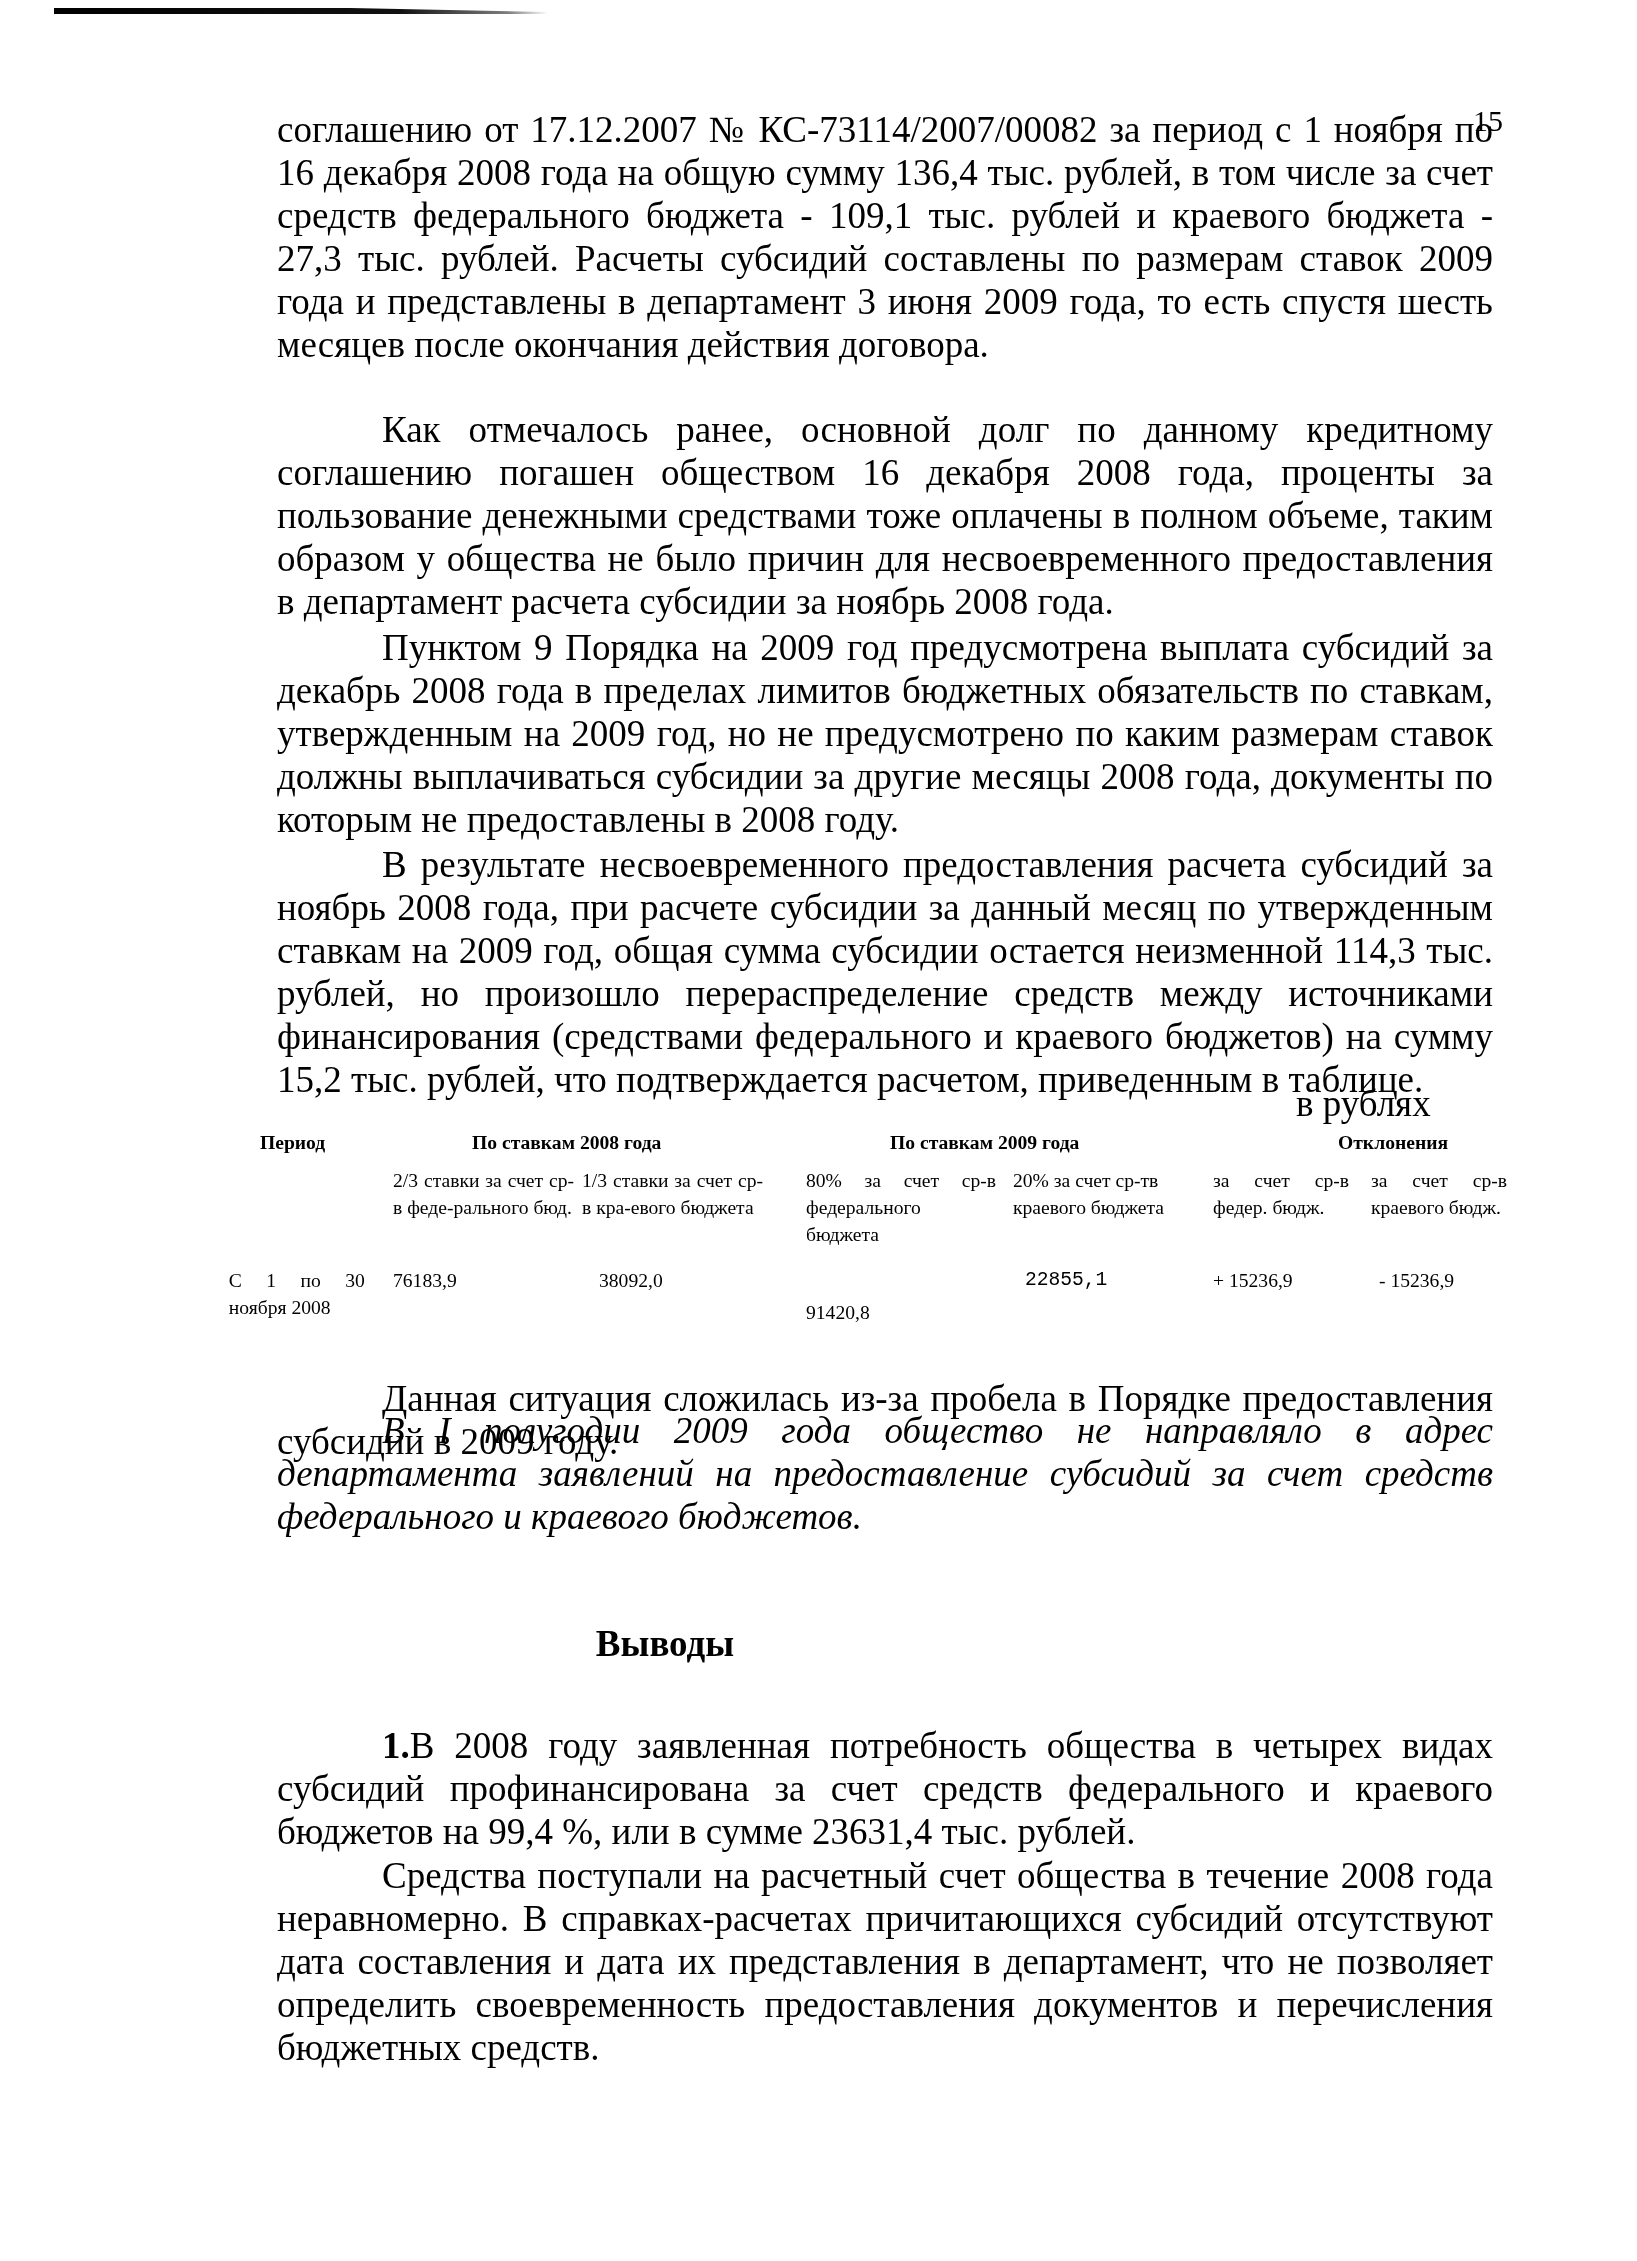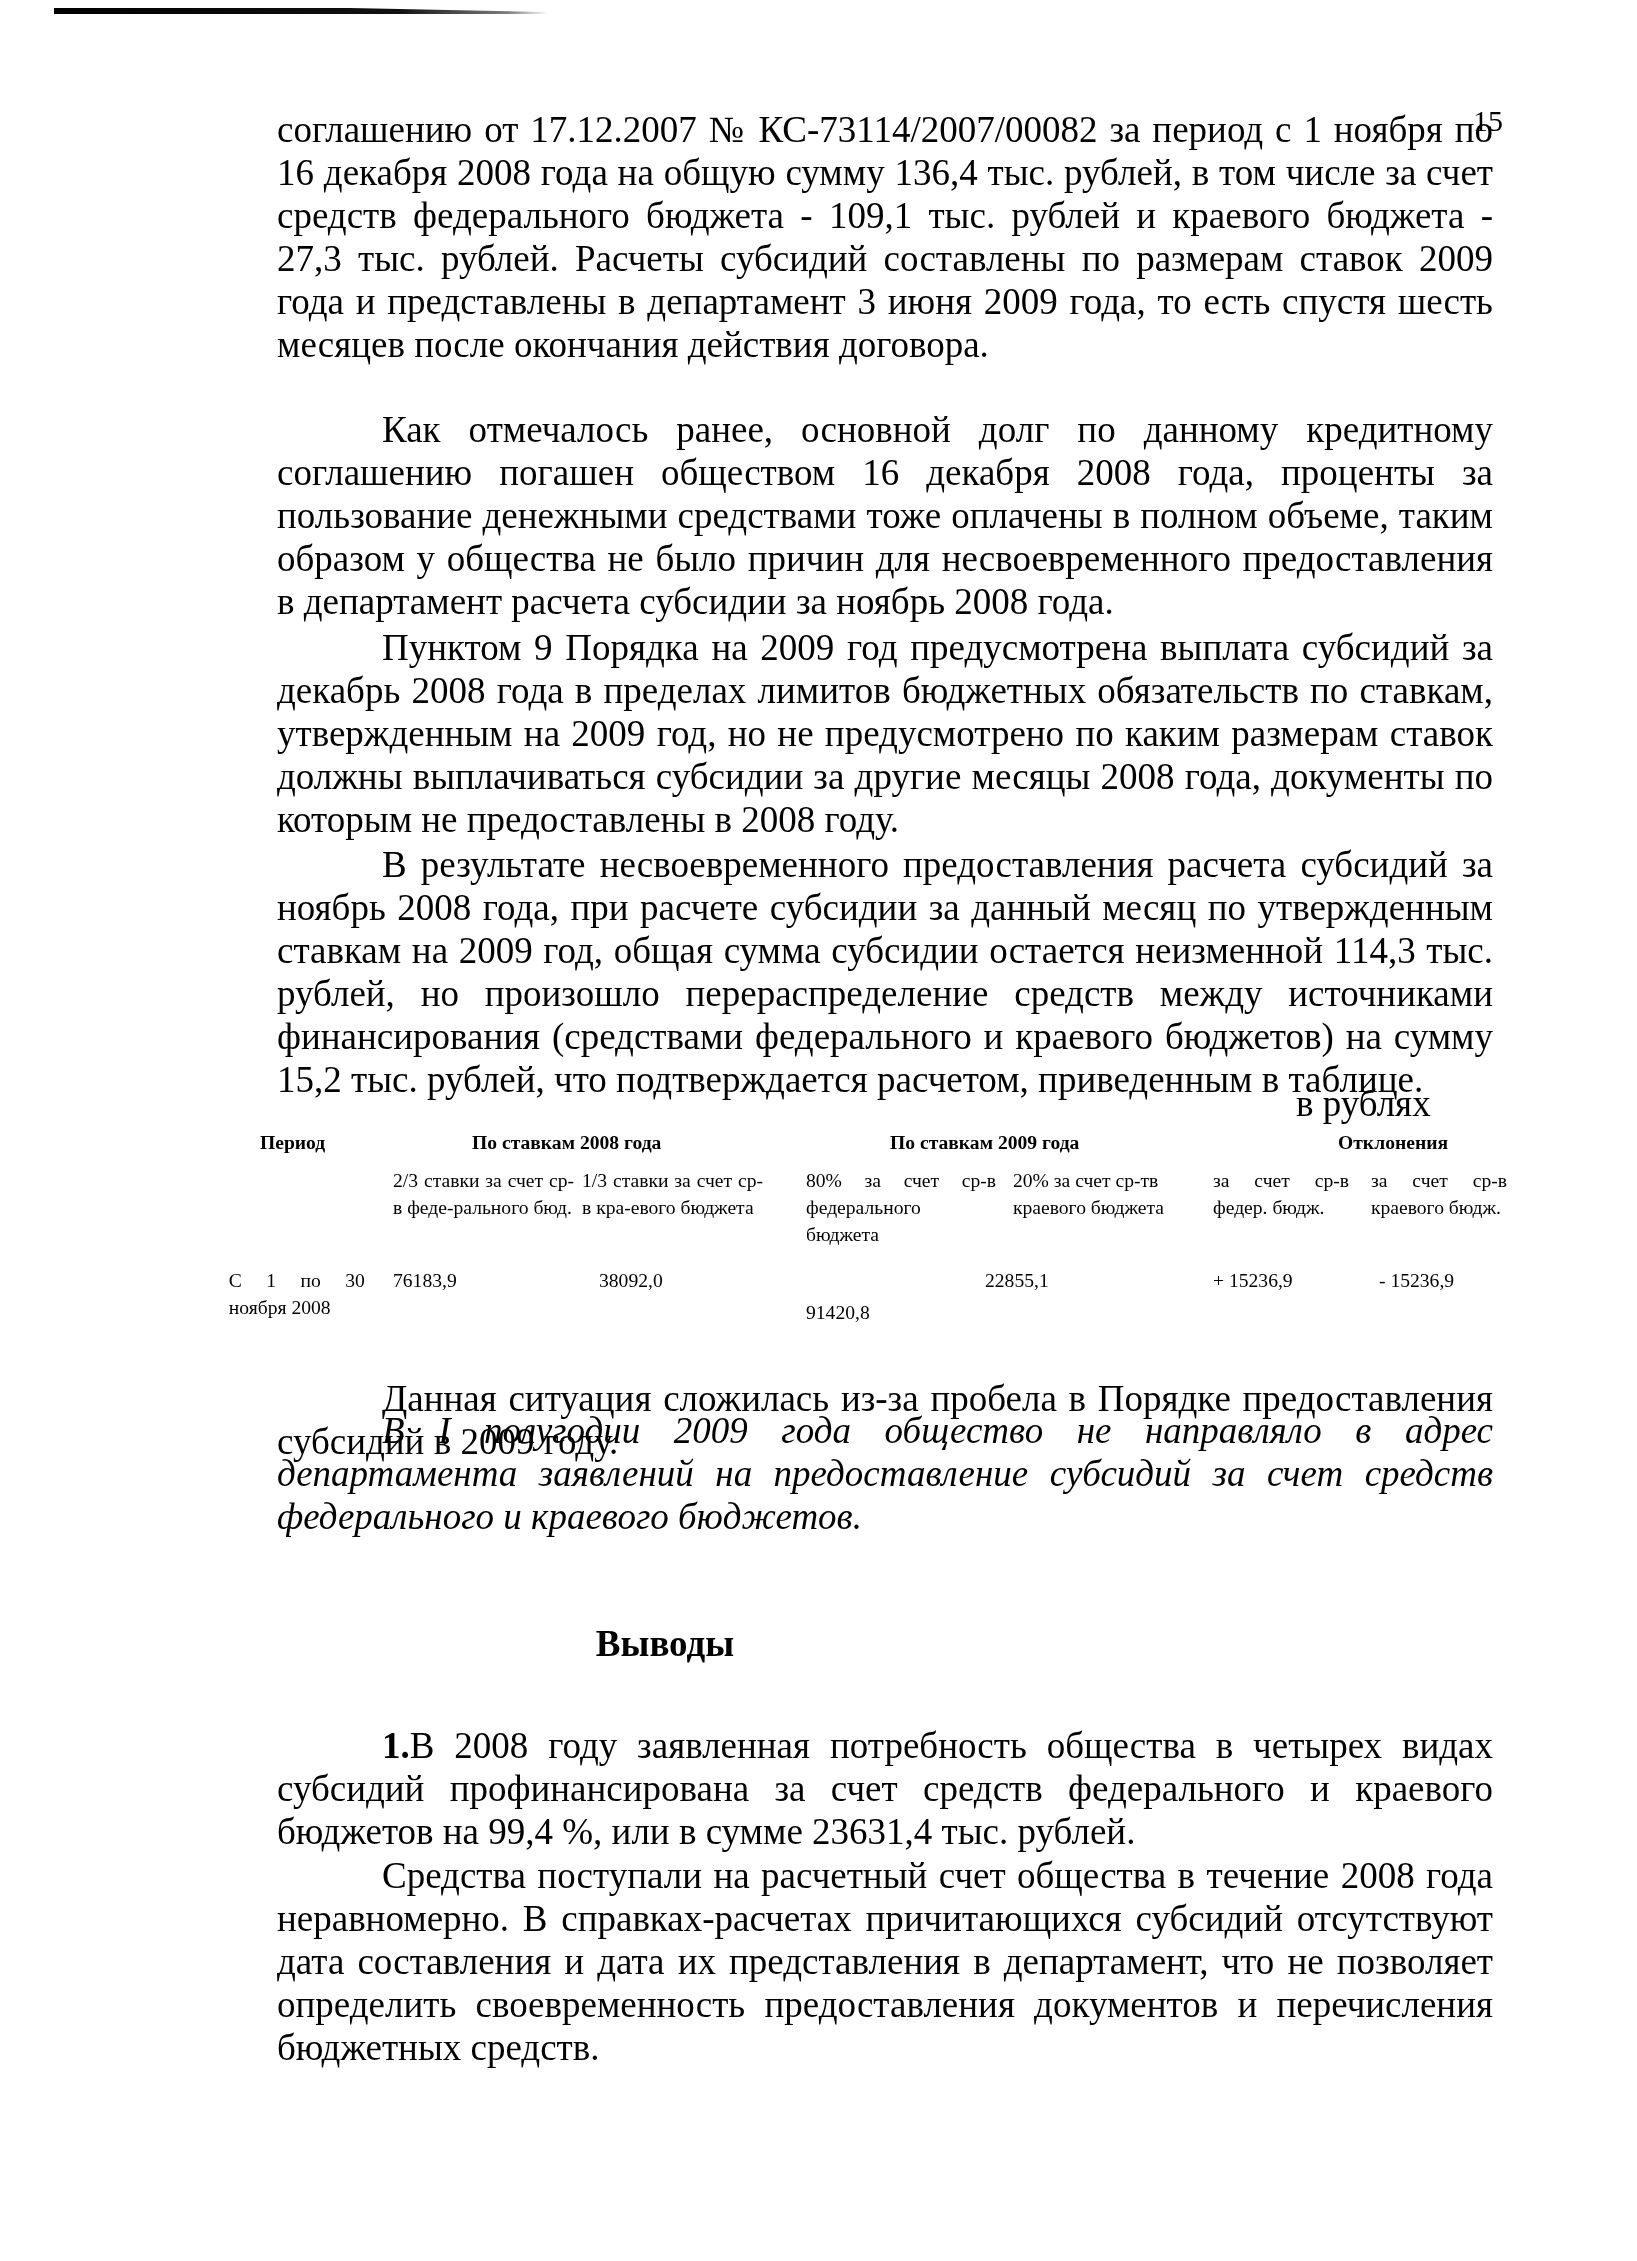--- a/index.html
+++ b/index.html
@@ -120,21 +120,21 @@
   <div class="sub" style="left:357px; width:181px;">1/3 ставки за счет ср-в кра-евого бюджета</div>
   <div class="sub" style="left:581px; width:190px;">80% за счет ср-в федерального бюджета</div>
   <div class="sub" style="left:788px; width:193px; text-align:left;">20% за счет ср-тв краевого бюджета</div>
   <div class="sub" style="left:988px; width:136px;">за счет ср-в федер. бюдж.</div>
   <div class="sub" style="left:1146px; width:136px;">за счет ср-в краевого бюдж.</div>
 
   <div class="period">С 1 по 30 ноября 2008</div>
   <div class="val" style="left:168px;">76183,9</div>
   <div class="val" style="left:374px;">38092,0</div>
   <div class="val" style="left:581px;margin-top:32px;">91420,8</div>
-  <div class="val" style="left:760px;">22855,1</div>
+  <div class="val" style="left:800px;font-family:Liberation Mono, monospace;">22855,1</div>
   <div class="val" style="left:988px;">+ 15236,9</div>
   <div class="val" style="left:1154px;">- 15236,9</div>
 </div>
 
 <div class="text-block" style="top:1369px;">
   <p class="indent last-line-left">Данная ситуация сложилась из-за пробела в Порядке предоставления субсидий в 2009 году.</p>
 </div>
 
 <div class="text-block" style="top:1401px;font-style:italic;">
   <p class="indent last-line-left">В I полугодии 2009 года общество не направляло в адрес департамента заявлений на предоставление субсидий за счет средств федерального и краевого бюджетов.</p>

